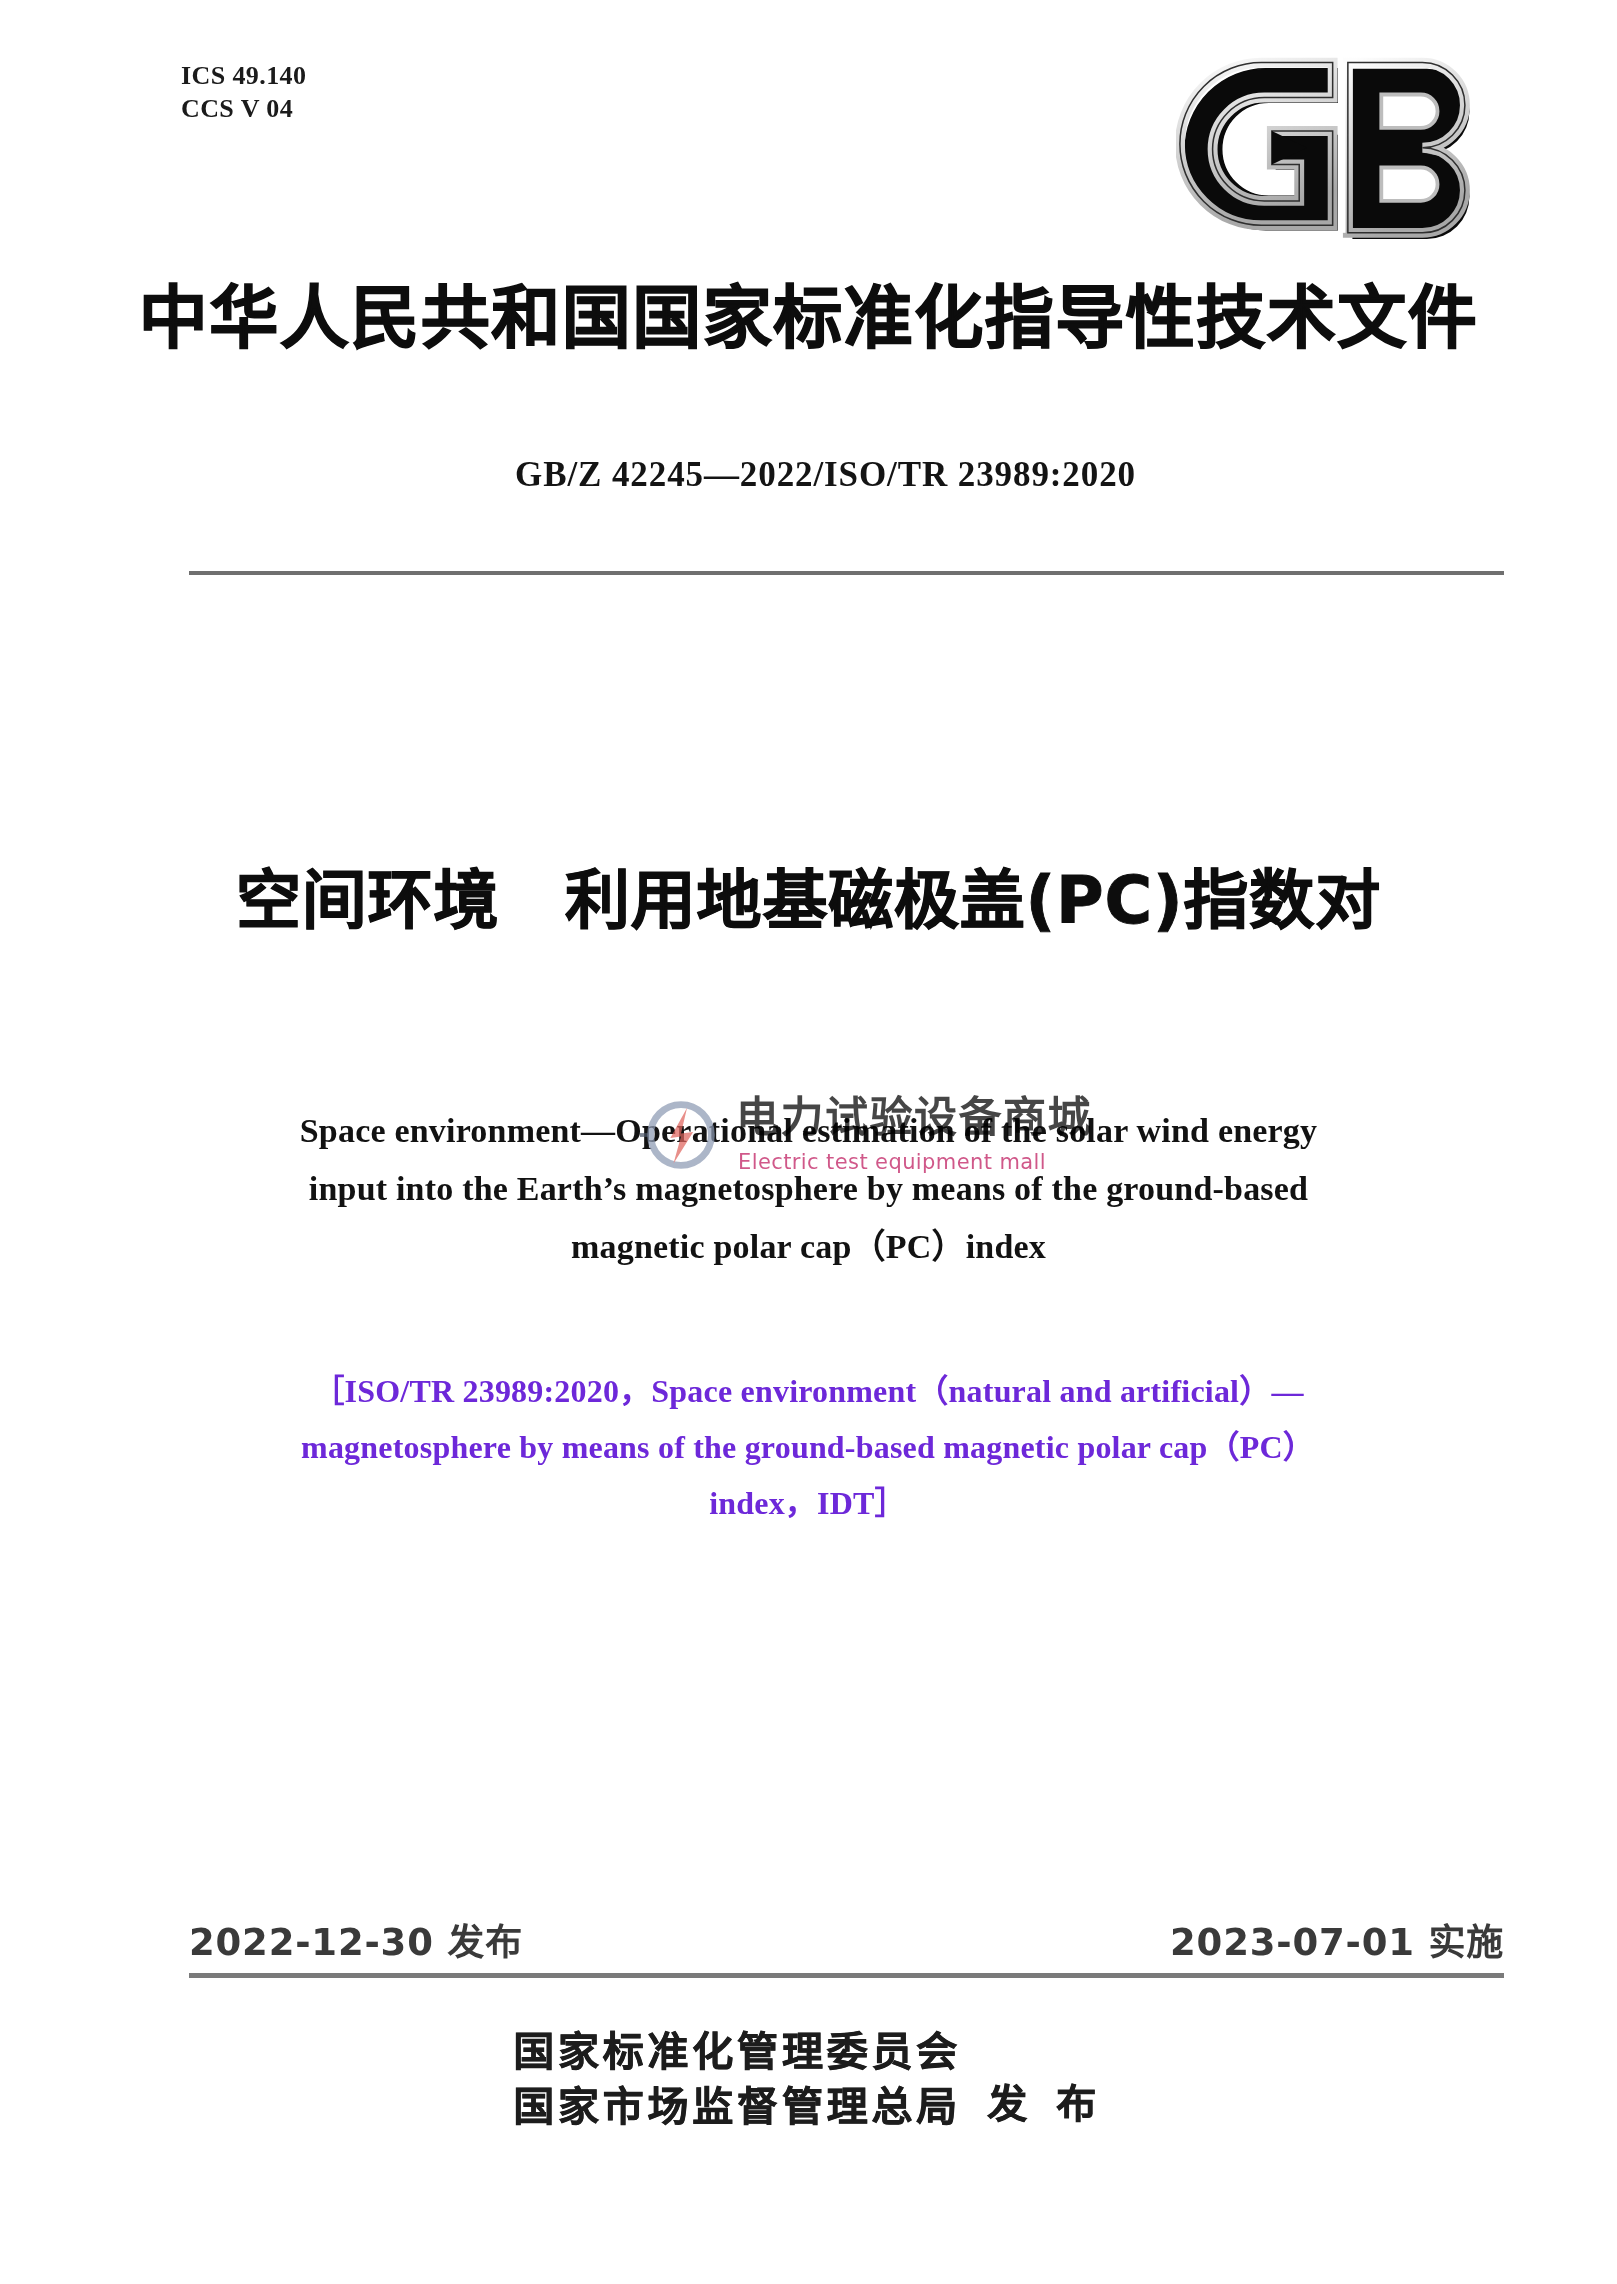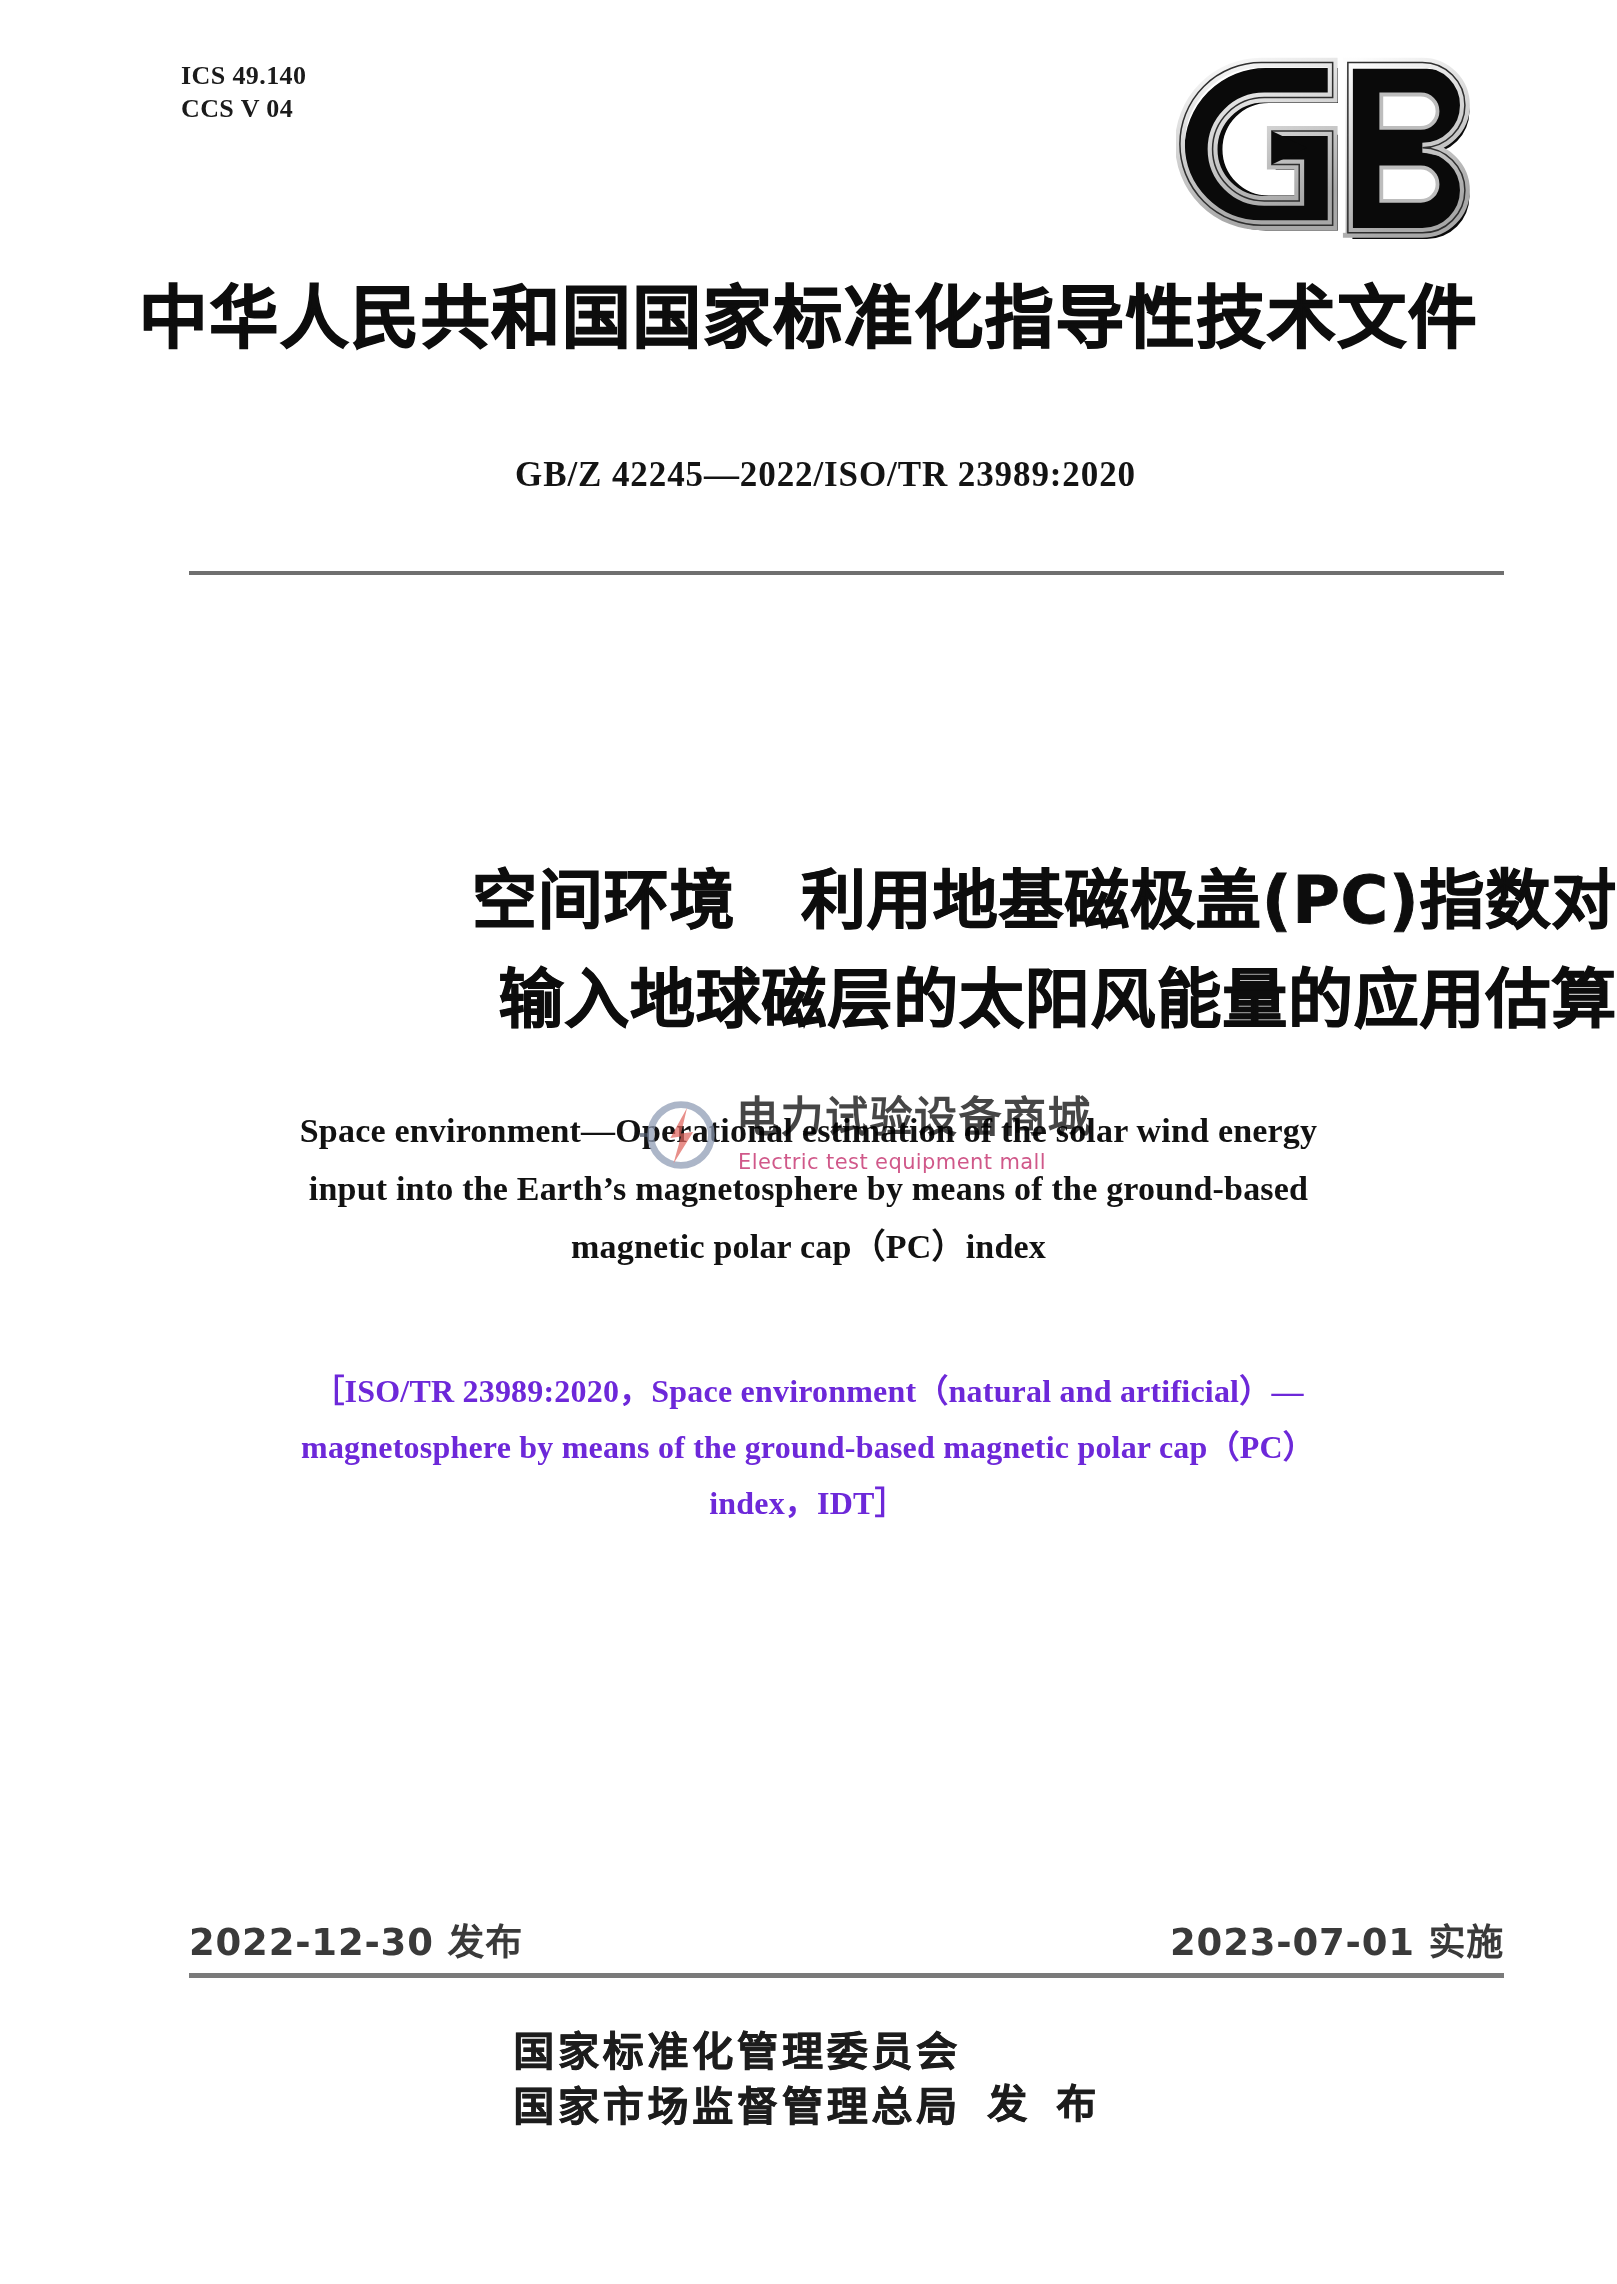--- a/index.html
+++ b/index.html
@@ -94,21 +94,21 @@
     top: 851px;
     text-align: center;
     font-family: "DejaVu Sans", "Liberation Sans", sans-serif;
     font-weight: bold;
     font-size: 65px;
     line-height: 99px;
     letter-spacing: 0.8px;
     color: #0d0d0d;
     -webkit-text-stroke: 0.9px #0d0d0d;
   }
-  #title-cn .cn-line { white-space: pre; display: block; text-align: right; }
+  #title-cn .cn-line { white-space: pre; display: block; }
 
   
   #title-en {
     position: absolute;
     left: 251px;
     width: 1115px;
     top: 1102px;
     text-align: center;
     font-family: "Liberation Serif", "DejaVu Serif", serif;
     font-weight: bold;
@@ -262,21 +262,20 @@
   </div>
 
   <div id="national-header">中华人民共和国国家标准化指导性技术文件</div>
 
   <div id="std-number">GB/Z 42245—2022/ISO/TR 23989:2020</div>
 
   <div class="rule" id="rule-top"></div>
 
   <div id="title-cn">
     <span class="cn-line">空间环境　利用地基磁极盖(PC)指数对</span>
-    <span class="cn-line">输入地球磁层的太阳风能量的应用估算</span>
   </div>
 
   <div id="title-en">
     <span class="en-line">Space environment—Operational estimation of the solar wind energy</span>
     <span class="en-line">input into the Earth’s magnetosphere by means of the ground-based</span>
     <span class="en-line">magnetic polar cap（PC）index</span>
   </div>
 
   <div id="iso-note">
     <span class="iso-line">［ISO/TR 23989:2020，Space environment（natural and artificial）—</span>

